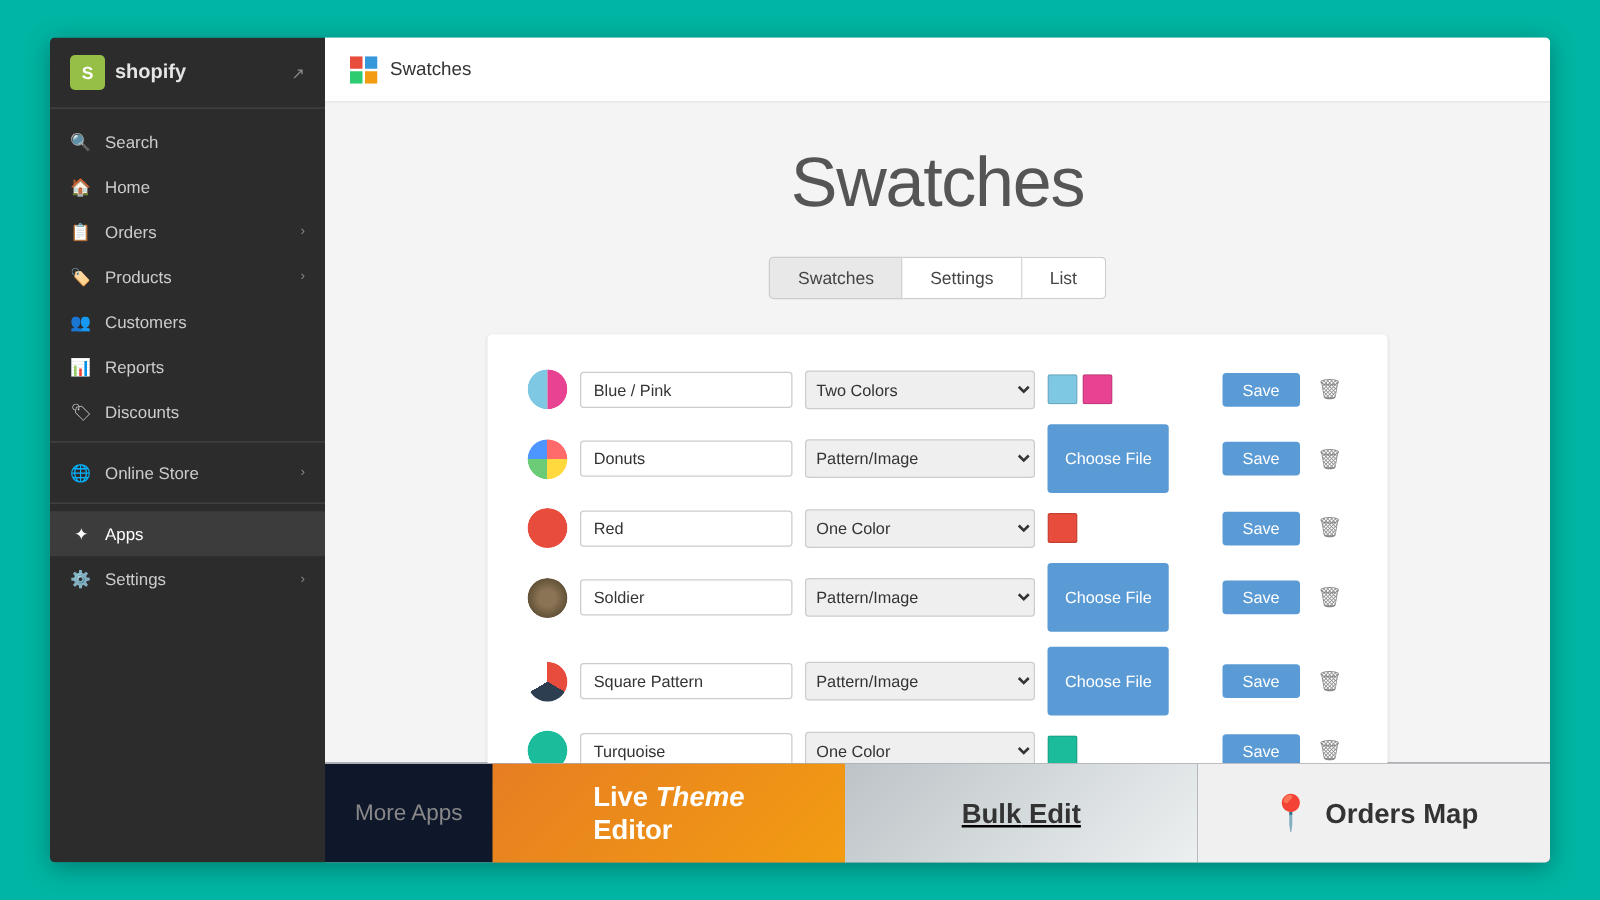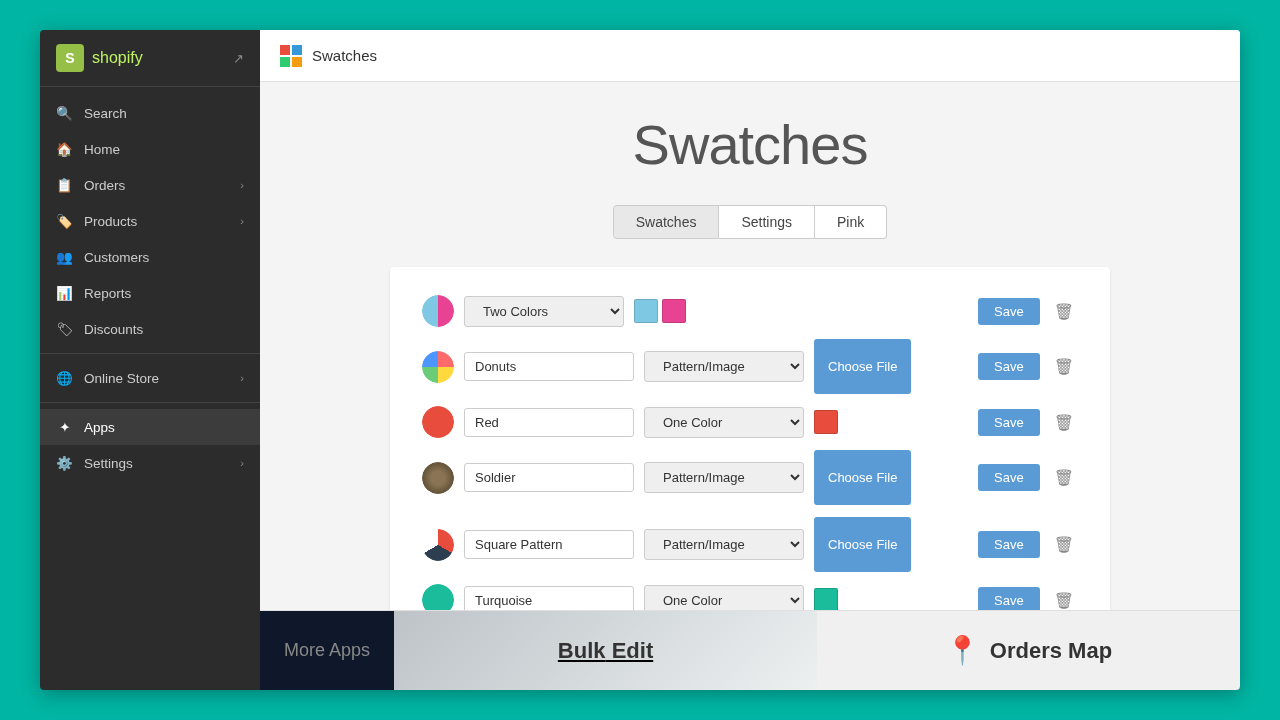--- a/index.html
+++ b/index.html
@@ -5,21 +5,21 @@
     * { box-sizing: border-box; margin: 0; padding: 0; }
     body { font-family: -apple-system, BlinkMacSystemFont, 'Segoe UI', sans-serif; background: #00b5a3; width: 1280px; height: 720px; overflow: hidden; display: flex; align-items: center; justify-content: center; }
 
     .app-window { width: 1200px; height: 660px; display: flex; border-radius: 4px; overflow: hidden; box-shadow: 0 4px 20px rgba(0,0,0,0.3); }
 
     
     .sidebar { width: 220px; background: #2c2c2c; color: #ccc; display: flex; flex-direction: column; flex-shrink: 0; }
     .sidebar-logo { display: flex; align-items: center; justify-content: space-between; padding: 14px 16px; border-bottom: 1px solid #444; }
     .sidebar-logo-inner { display: flex; align-items: center; gap: 8px; }
     .shopify-icon { width: 28px; height: 28px; background: #96bf48; border-radius: 4px; display: flex; align-items: center; justify-content: center; color: white; font-weight: bold; font-size: 14px; }
-    .sidebar-logo-text { color: #bef264; font-size: 16px; font-weight: 400; }
+    .sidebar-logo-text { color: #e5e5e5; font-size: 16px; font-weight: 700; }
     .sidebar-external-icon { color: #888; font-size: 13px; cursor: pointer; }
 
     .sidebar-nav { flex: 1; overflow-y: auto; padding: 8px 0; }
     .sidebar-item { display: flex; align-items: center; gap: 10px; padding: 9px 16px; cursor: pointer; color: #ccc; font-size: 13.5px; position: relative; }
     .sidebar-item.active { background: #3c3c3c; color: #fff; }
     .sidebar-item .icon { width: 18px; height: 18px; display: flex; align-items: center; justify-content: center; flex-shrink: 0; }
     .sidebar-item .chevron { margin-left: auto; font-size: 11px; color: #888; }
     .sidebar-divider { height: 1px; background: #444; margin: 6px 0; }
 
     .sidebar-bottom { padding: 12px 16px; border-top: 1px solid #444; display: flex; align-items: center; gap: 8px; }
@@ -48,21 +48,21 @@
     .tab.active { background: #e8e8e8; font-weight: 500; }
 
     
     .swatches-card { background: #fff; border-radius: 4px; padding: 28px 32px 28px 32px; width: 720px; box-shadow: 0 1px 3px rgba(0,0,0,0.1); }
     .swatches-list-title { font-size: 22px; color: #333; font-weight: 400; margin-bottom: 20px; }
 
     
     .swatch-row { display: flex; align-items: center; gap: 10px; margin-bottom: 12px; }
     .swatch-preview { width: 32px; height: 32px; border-radius: 50%; flex-shrink: 0; overflow: hidden; display: flex; align-items: center; justify-content: center; }
     .swatch-name-input { width: 170px; padding: 6px 10px; border: 1px solid #ccc; border-radius: 3px; font-size: 13px; color: #333; }
-    .swatch-type-select { width: 160px; padding: 6px 14px; border: 1px solid #ccc; border-radius: 3px; font-size: 13px; color: #333; appearance: auto; }
+    .swatch-type-select { width: 184px; padding: 6px 4px; border: 1px solid #ccc; border-radius: 3px; font-size: 13px; color: #333; appearance: auto; }
     .swatch-colors { display: flex; gap: 4px; align-items: center; }
     .color-box { width: 24px; height: 24px; border-radius: 2px; border: 1px solid rgba(0,0,0,0.15); }
     .btn-save { padding: 6px 16px; background: #5b9bd5; color: white; border: none; border-radius: 3px; font-size: 13px; cursor: pointer; margin-left: auto; }
     .btn-choose-file { padding: 20px 14px; background: #5b9bd5; color: white; border: none; border-radius: 3px; font-size: 13px; cursor: pointer; }
     .btn-delete { background: none; border: none; cursor: pointer; color: #888; font-size: 16px; padding: 4px; }
 
     
     .more-apps-banner { background: #0f172a; display: flex; align-items: center; border-top: 1px solid #e0e0e0; height: 80px; width: 100%; }
     .more-apps-label { color: #888; font-size: 18px; padding: 0 24px; white-space: nowrap; }
     .banner-live-theme { background: linear-gradient(135deg, #e67e22, #f39c12); flex: 1; height: 80px; display: flex; align-items: center; justify-content: center; }
@@ -161,32 +161,33 @@
       </svg>
       <span class="topbar-title">Swatches</span>
     </div>
 
     <div class="content">
       <h1 class="page-title">Swatches</h1>
 
       <div class="tabs">
         <button class="tab active">Swatches</button>
         <button class="tab">Settings</button>
-        <button class="tab">Pink</button>
+        <button class="tab">List</button>
       </div>
 
       <div class="swatches-card">
 
         <div class="swatch-row">
           <div class="swatch-preview">
             <div class="swatch-half-half">
               <div class="swatch-half" style="background:#7ec8e3;"></div>
               <div class="swatch-half" style="background:#e84393;"></div>
             </div>
           </div>
+          <input class="swatch-name-input" type="text" value="Blue / Pink" style="">
           <select class="swatch-type-select">
             <option>Two Colors</option>
             <option>One Color</option>
             <option>Pattern/Image</option>
           </select>
           <div class="swatch-colors">
             <div class="color-box" style="background:#7ec8e3;"></div>
             <div class="color-box" style="background:#e84393;"></div>
           </div>
           <button class="btn-save">Save</button>
@@ -270,20 +271,23 @@
           </div>
           <button class="btn-save">Save</button>
           <button class="btn-delete">🗑</button>
         </div>
 
       </div>
     </div>
 
     <div class="more-apps-banner">
       <span class="more-apps-label">More Apps</span>
+      <div class="banner-live-theme">
+        <span class="banner-live-theme-text">Live <span style="font-style:italic;">Theme</span><br>Editor</span>
+      </div>
       <div class="banner-bulk-edit">
         <span class="banner-bulk-edit-text"><b>Bulk</b> Edit</span>
       </div>
       <div class="banner-orders-map">
         <span style="font-size:28px;">📍</span>
         <span class="banner-orders-map-text"><b>Orders</b> Map</span>
       </div>
     </div>
   </div>
 </div>

